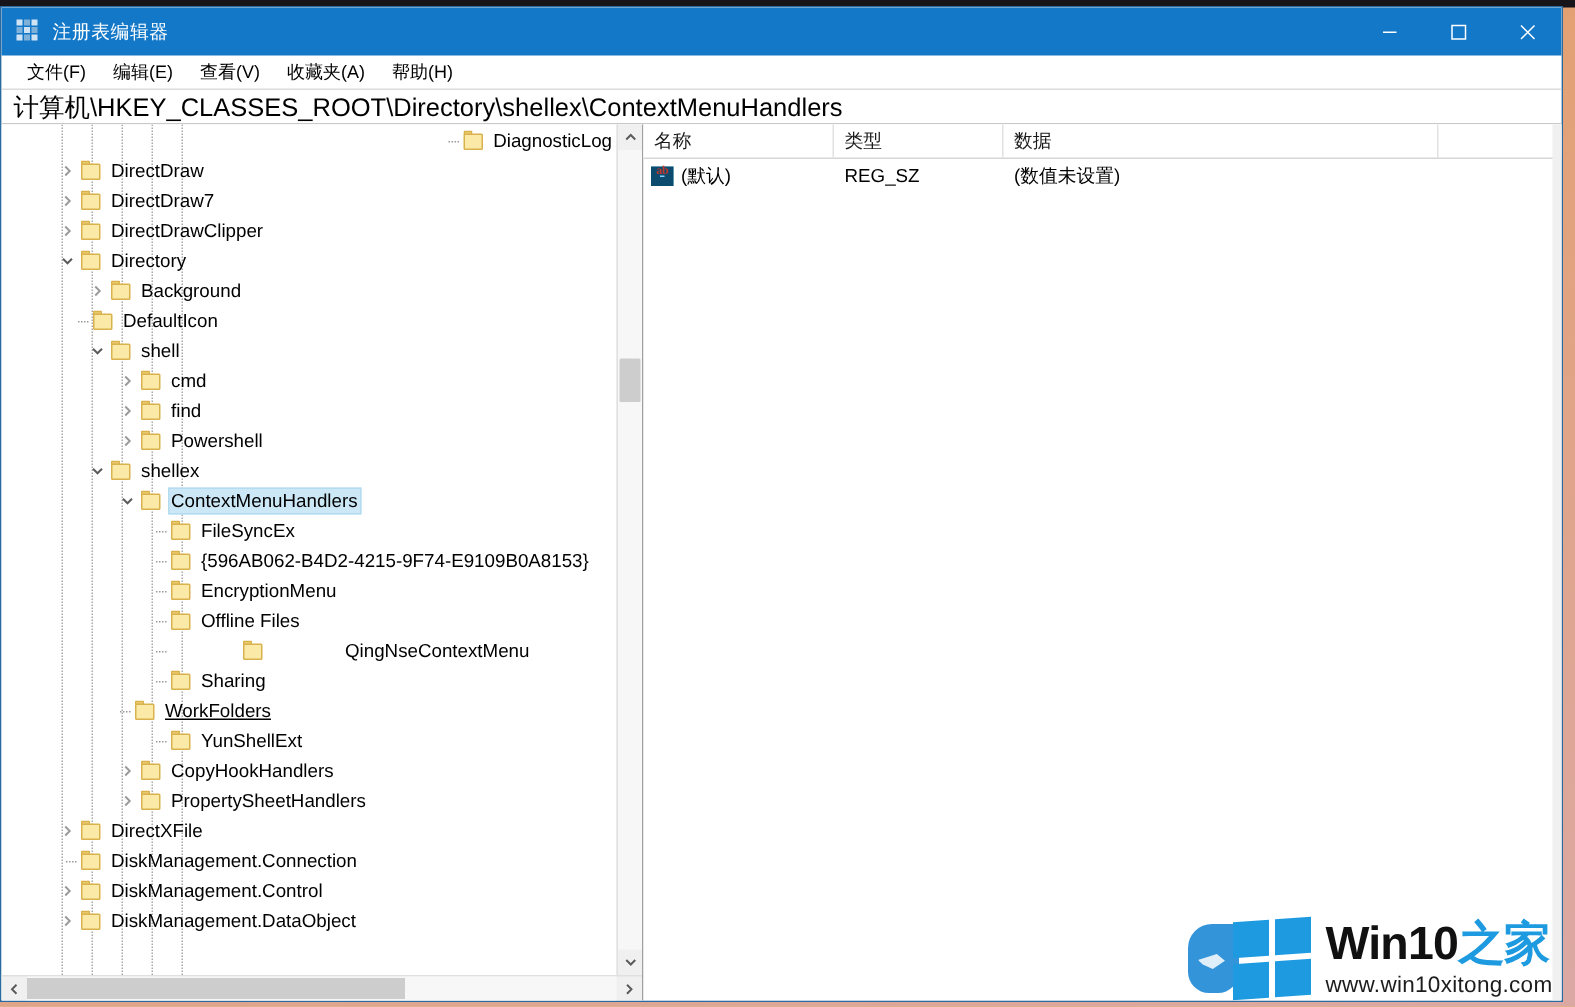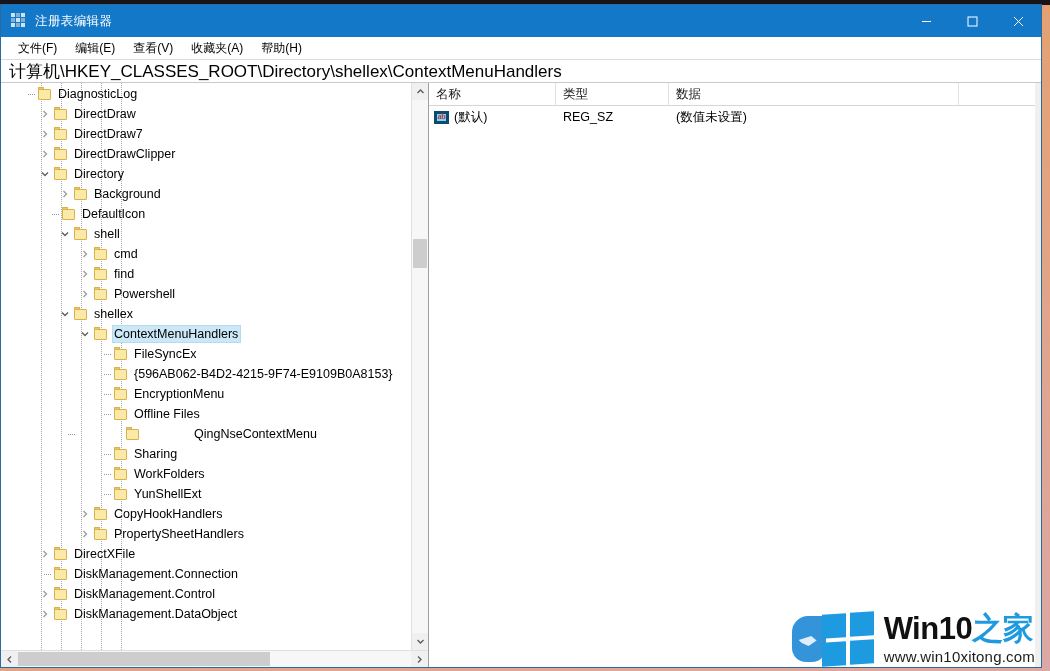--- a/index.html
+++ b/index.html
@@ -338,21 +338,21 @@
     white-space: nowrap;
   }
   .cell-name { width: 127px; flex: 0 0 127px; padding-left: 5px; }
   .cell-type { width: 113px; flex: 0 0 113px; }
   .cell-data { width: 290px; flex: 0 0 290px; }
   .ab-icon {
     width: 15px; height: 13px;
     flex: 0 0 15px;
     margin-right: 5px;
     background: #7dd3fc;
-    border: 3px solid #0c4a6e;
+    border: 6px solid #0c4a6e;
     position: relative;
     display: flex;
     align-items: flex-end;
     justify-content: center;
     box-sizing: border-box;
   }
   .ab-icon span {
     font-size: 8px;
     font-weight: bold;
     color: #c0392b;
@@ -476,21 +476,21 @@
   <div class="panes">
 
     <div class="tree-pane">
       <div class="tree-scrollrow">
         <div class="tree-view" id="tree-view">
             <div class="guide" style="left: 40px; top: 0px; bottom: 0px;"></div>
             <div class="guide" style="left: 60px;"></div>
             <div class="guide" style="left: 80px;"></div>
             <div class="guide" style="left: 100px;"></div>
             <div class="guide" style="left: 120px;"></div>
-            <div class="tree-row" style="padding-left: 20px;">
+            <div class="tree-row" style="padding-left: 36px; justify-content: flex-end;">
               <div class="dotted-stub"></div>
               <div class="folder">
                 <span class="tab"></span>
                 <span class="body"></span>
               </div>
               <div class="label">DiagnosticLog</div>
             </div>
             <div class="tree-row" style="padding-left: 36px;">
               <div class="chev">
                 <svg width="10" height="10" viewBox="0 0 10 10">
@@ -656,37 +656,37 @@
               <div class="label">EncryptionMenu</div>
             </div>
             <div class="tree-row" style="padding-left: 96px;">
               <div class="dotted-stub"></div>
               <div class="folder">
                 <span class="tab"></span>
                 <span class="body"></span>
               </div>
               <div class="label">Offline Files</div>
             </div>
-            <div class="tree-row" style="padding-left: 60px; gap: 48px;">
+            <div class="tree-row" style="padding-left: 96px; gap: 48px;">
               <div class="dotted-stub"></div>
               <div class="folder">
                 <span class="tab"></span>
                 <span class="body"></span>
               </div>
               <div class="label">QingNseContextMenu</div>
             </div>
             <div class="tree-row" style="padding-left: 96px;">
               <div class="dotted-stub"></div>
               <div class="folder">
                 <span class="tab"></span>
                 <span class="body"></span>
               </div>
               <div class="label">Sharing</div>
             </div>
-            <div class="tree-row" style="padding-left: 96px;">
+            <div class="tree-row" style="padding-left: 72px; text-decoration: underline;">
               <div class="dotted-stub"></div>
               <div class="folder">
                 <span class="tab"></span>
                 <span class="body"></span>
               </div>
               <div class="label">WorkFolders</div>
             </div>
             <div class="tree-row" style="padding-left: 96px;">
               <div class="dotted-stub"></div>
               <div class="folder">

